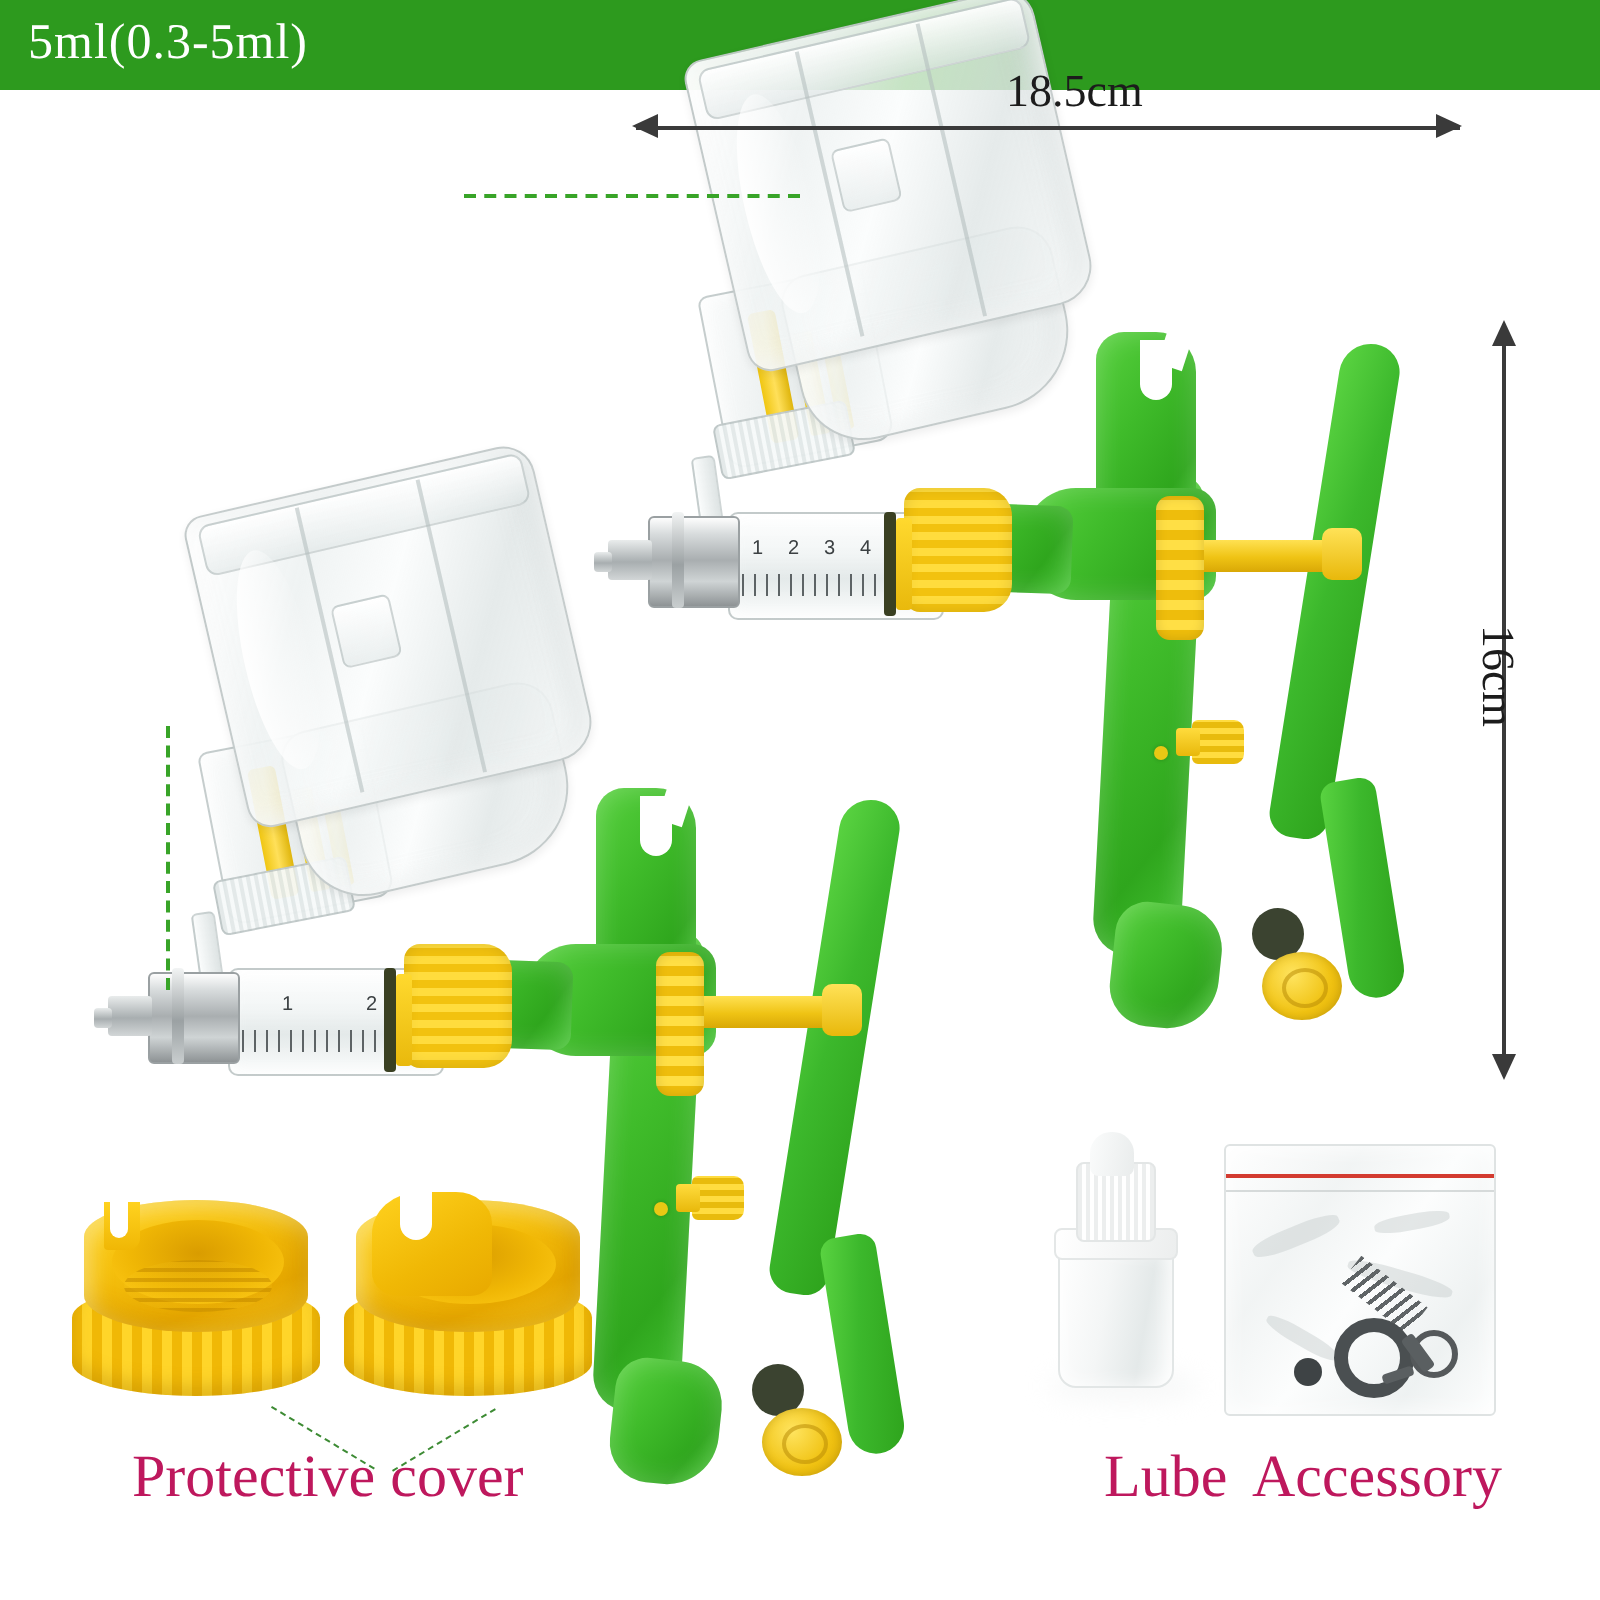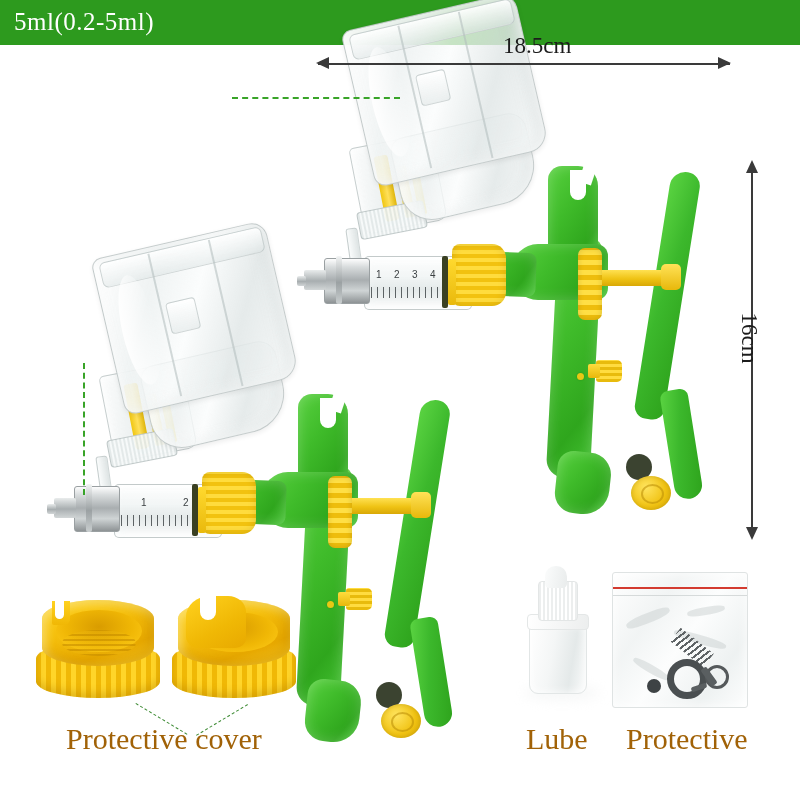--- a/index.html
+++ b/index.html
@@ -12,21 +12,21 @@
   .abs{position:absolute;}
   .badge{
     background:#2d9a1e;color:#fff;font-family:"Liberation Serif",serif;
     font-size:25px;line-height:1;padding:9px 14px 11px 14px;
     letter-spacing:.5px;white-space:nowrap;z-index:40;
   }
   .dashh{position:absolute;height:0;border-top:2px dashed #38a428;z-index:39;}
   .dashv{position:absolute;width:0;border-left:2px dashed #38a428;z-index:39;}
   .leader{position:absolute;height:0;border-top:1.6px dashed #3d8b34;transform-origin:0 0;z-index:39;}
   .caption{
-    position:absolute;color:#a16207;font-family:"Liberation Serif",serif;
+    position:absolute;color:#be185d;font-family:"Liberation Serif",serif;
     font-size:30px;white-space:nowrap;z-index:40;
   }
   .dimtext{position:absolute;color:#1c1c1c;font-size:23px;font-family:"Liberation Serif",serif;z-index:41;}
   .dimline{position:absolute;background:#3a3a3a;z-index:40;}
 
   
   .syr{position:absolute;transform-origin:50% 50%;}
 
   
   .cup{
@@ -345,21 +345,21 @@
       <div class="cup-seam" style="left:56px;top:6px;width:1.5px;height:146px;"></div>
       <div class="cup-seam" style="left:118px;top:6px;width:1.5px;height:150px;"></div>
       <div class="cup-gloss" style="left:14px;top:22px;width:34px;height:112px;"></div>
       <div class="cup-rim" style="left:62px;top:58px;width:28px;height:30px;border-radius:4px;"></div>
     </div>
     <div class="cup" style="left:146px;top:352px;width:136px;height:86px;border-radius:14px 18px 40px 32px;
                 transform:rotate(-13deg);z-index:21;"></div>
   </div>
 
   <div class="dashh" style="left:232px;top:97px;width:168px;"></div>
-  <div class="badge" style="left:36px;top:75px;">5ml(0.2-5ml)</div>
+  <div class="badge" style="left:36px;top:75px;">5ml(0.3-5ml)</div>
 
   <div class="dashv" style="left:83px;top:363px;height:132px;"></div>
 
   <div>
     <div class="cap-skirt" style="left:36px;top:642px;width:124px;height:56px;z-index:10;"></div>
     <div class="cap-body" style="left:42px;top:600px;width:112px;height:66px;z-index:11;"></div>
     <div class="cap-well" style="left:56px;top:610px;width:86px;height:42px;z-index:12;"></div>
     <div class="cap-thread" style="left:62px;top:630px;width:74px;height:26px;z-index:13;"></div>
     <div class="cap-notch" style="left:52px;top:601px;width:18px;height:24px;border-radius:0 0 6px 2px;z-index:13;
                 background:linear-gradient(180deg,#ffd21f,#f0b705);"></div>
@@ -379,33 +379,33 @@
   <div class="leader" style="left:196px;top:735px;width:60px;transform:rotate(-31deg);"></div>
   <div class="caption" style="left:66px;top:722px;">Protective cover</div>
 
   <div>
     <div class="ghost" style="left:524px;top:686px;width:76px;height:14px;z-index:9;"></div>
     <div class="bottle" style="left:529px;top:624px;width:56px;height:68px;z-index:11;"></div>
     <div class="bshoulder" style="left:527px;top:614px;width:60px;height:14px;z-index:12;"></div>
     <div class="bcap" style="left:538px;top:581px;width:38px;height:38px;z-index:12;"></div>
     <div class="bnose" style="left:545px;top:566px;width:22px;height:22px;z-index:12;"></div>
   </div>
-  <div class="caption" style="left:526px;top:722px;">Lube</div>
+  <div class="caption" style="left:552px;top:722px;">Lube</div>
 
   <div class="bag" style="left:612px;top:572px;width:134px;height:134px;z-index:11;">
     <div class="bagzip" style="top:14px;"></div>
     <div class="bagzip2" style="top:22px;"></div>
 
     <div class="bagwrinkle" style="left:12px;top:40px;width:46px;height:10px;transform:rotate(-22deg);"></div>
     <div class="bagwrinkle" style="left:60px;top:62px;width:54px;height:9px;transform:rotate(16deg);"></div>
     <div class="bagwrinkle" style="left:18px;top:92px;width:40px;height:8px;transform:rotate(30deg);"></div>
     <div class="bagwrinkle" style="left:74px;top:34px;width:38px;height:8px;transform:rotate(-10deg);"></div>
 
     <div class="spring" style="left:58px;top:66px;width:42px;height:17px;transform:rotate(38deg);"></div>
     <div class="oringbig" style="left:54px;top:86px;width:26px;height:26px;"></div>
     <div class="oringsm" style="left:34px;top:106px;width:14px;height:14px;"></div>
     <div class="washer" style="left:92px;top:92px;width:18px;height:18px;"></div>
     <div class="screwpart" style="left:86px;top:100px;width:20px;height:7px;transform:rotate(54deg);"></div>
     <div class="screwpart" style="left:78px;top:112px;width:16px;height:5px;transform:rotate(-18deg);"></div>
   </div>
-  <div class="caption" style="left:626px;top:722px;">Protective</div>
+  <div class="caption" style="left:626px;top:722px;">Accessory</div>
 
 </div>
 
 </body></html>

